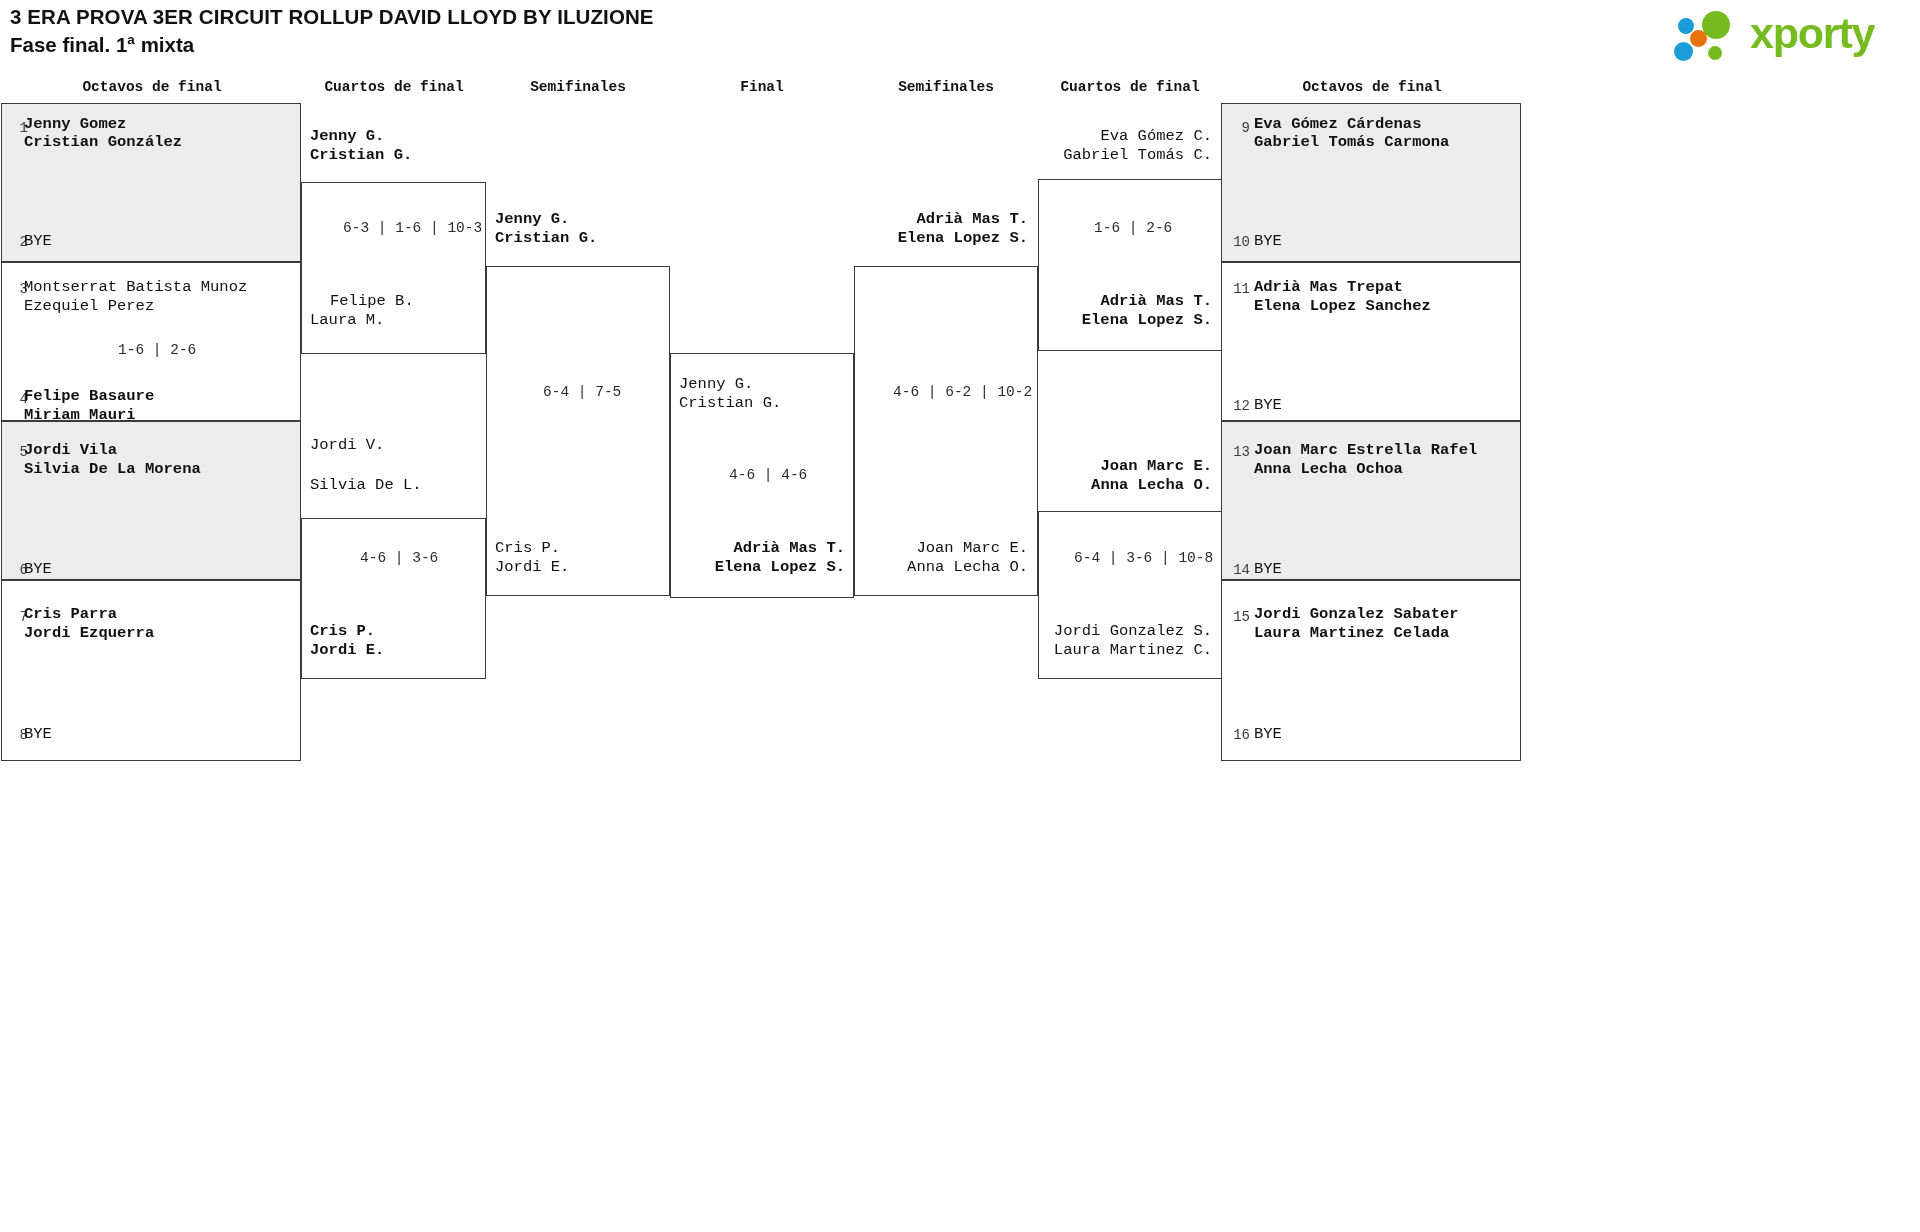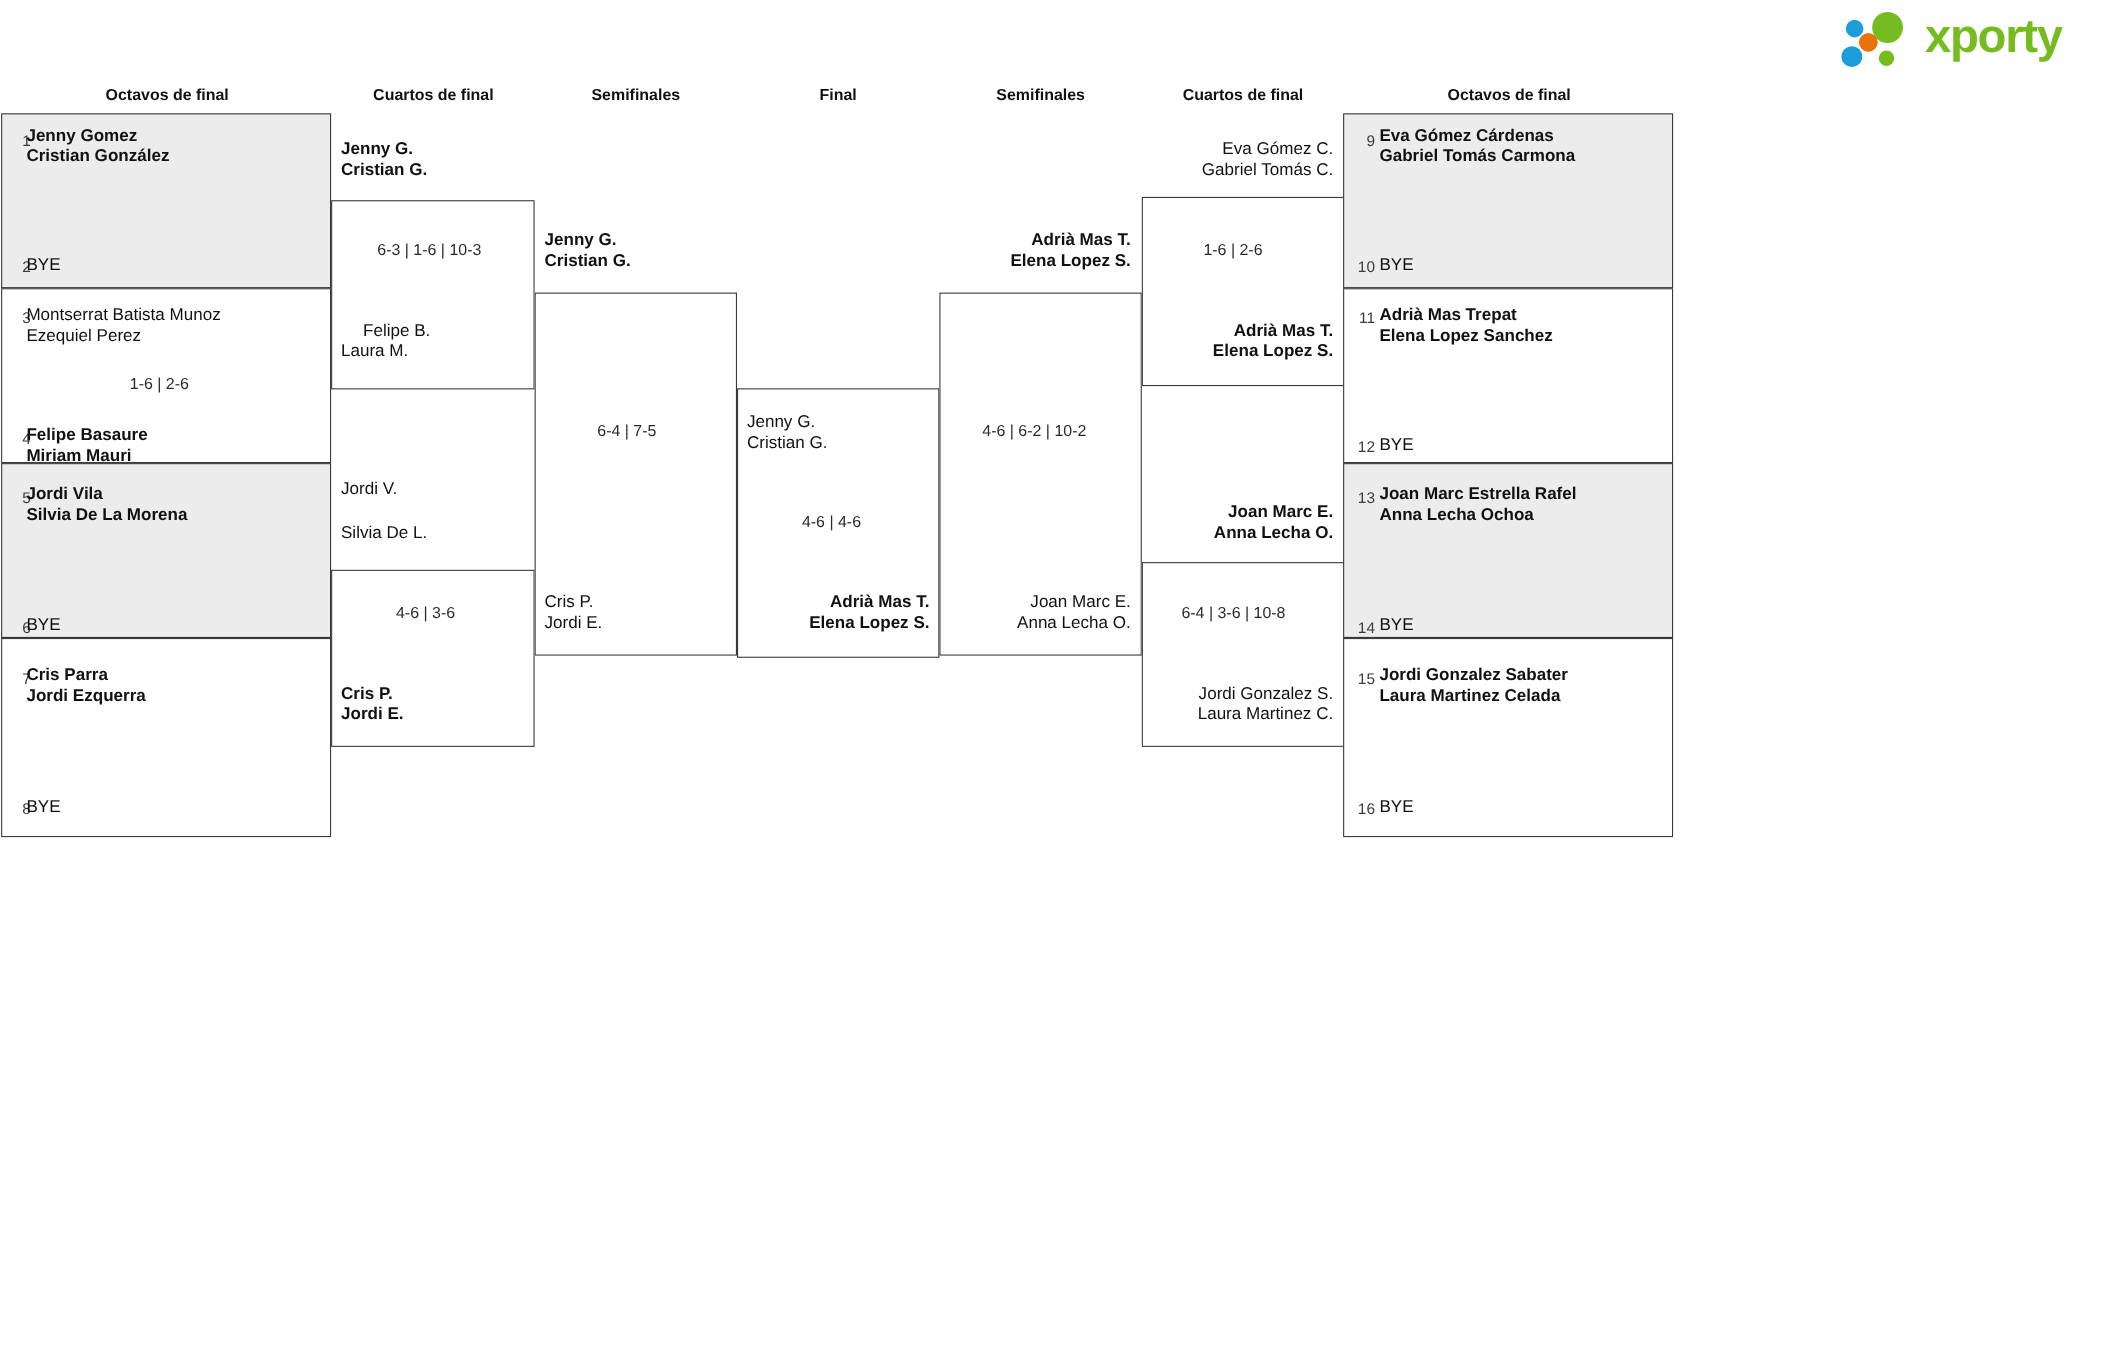--- a/index.html
+++ b/index.html
@@ -63,21 +63,21 @@
     position: absolute;
     font-size: 14.5px;
     font-weight: bold;
     text-align: center;
     color: #111;
     top: 79px;
     white-space: nowrap;
   }
 
   
-  #bracket { position: absolute; left: 0; top: 0; width: 1920px; height: 1232px; }
+  #bracket { position: absolute; left: 0; top: 0; width: 1920px; height: 1232px; font-family: Liberation Mono, monospace; }
 
   .box {
     position: absolute;
     box-sizing: border-box;
     border: 1px solid #3a3a3a;
     background: #ffffff;
   }
   .box.shaded { background: #ececec; }
 
   .seed {
@@ -109,20 +109,24 @@
     font-size: 14.5px;
     color: #2a2a2a;
     white-space: nowrap;
     line-height: 17px;
   }
 </style>
 </head>
 <body>
 
 <div id="header">
+  <div id="title-block">
+    <div id="tournament-title">3 ERA PROVA 3ER CIRCUIT ROLLUP DAVID LLOYD BY ILUZIONE</div>
+    <div id="tournament-subtitle">Fase final. 1ª mixta</div>
+  </div>
 
   <div id="logo">
     <span class="dot" style="left:6px;  top:12px; width:16px; height:16px; background:#1b9dd9;"></span>
     <span class="dot" style="left:30px; top:5px;  width:28px; height:28px; background:#76bc21;"></span>
     <span class="dot" style="left:18px; top:24px; width:17px; height:17px; background:#e8730c;"></span>
     <span class="dot" style="left:2px;  top:36px; width:19px; height:19px; background:#1b9dd9;"></span>
     <span class="dot" style="left:36px; top:40px; width:14px; height:14px; background:#76bc21;"></span>
     <div id="logo-text">xporty</div>
   </div>
 </div>

